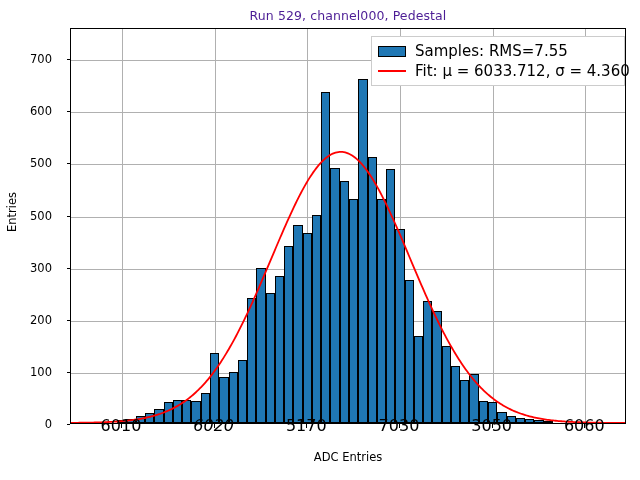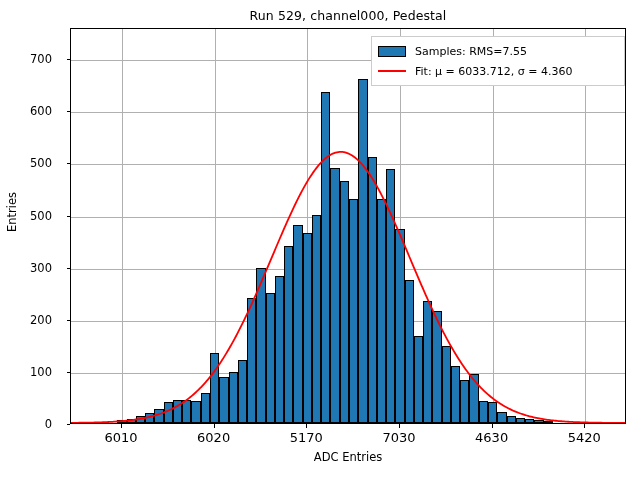--- a/index.html
+++ b/index.html
@@ -20,21 +20,21 @@
     background: #ffffff;
   }
   
   #chart-title {
     position: absolute;
     left: 70px;
     top: 8px;
     width: 556px;
     text-align: center;
     font-size: 12.5px;
-    color: #000000;
+    color: #4c1d95;
     letter-spacing: 0.1px;
   }
   
   #plot-area {
     position: absolute;
     left: 70px;
     top: 28px;
     width: 556px;
     height: 396px;
     border: 1.1px solid #000000;
@@ -82,22 +82,22 @@
   
   .tick-x {
     position: absolute;
     top: 424px;
     width: 1px;
     height: 3.5px;
     background: #000000;
   }
   .ticklabel-x {
     position: absolute;
-    top: 430px;
-    font-size: 13px;
+    top: 416px;
+    font-size: 16px;
     color: #000000;
     transform: translateX(-50%);
     white-space: nowrap;
   }
   .tick-y {
     position: absolute;
     left: 66.5px;
     height: 1px;
     width: 3.5px;
     background: #000000;
@@ -162,21 +162,21 @@
     flex: none;
     display: flex;
     align-items: center;
   }
   .legend-swatch-line {
     width: 28px;
     height: 1.8px;
     background: #ff0000;
   }
   .legend-text {
-    font-size: 11px;
+    font-size: 15px;
     color: #000000;
     white-space: nowrap;
   }
 </style>
 </head>
 <body>
 
 <div id="figure">
 
   <div id="chart-title">Run 529, channel000, Pedestal</div>
@@ -248,29 +248,29 @@
       </div>
     <svg id="fit-curve" viewBox="0 0 556 396" preserveAspectRatio="none">
       <path id="fit-path" fill="none" stroke="#ff0000" stroke-width="1.8" vector-effect="non-scaling-stroke" d="M0.00 395.86 L1.39 395.85 L2.78 395.83 L4.17 395.82 L5.56 395.81 L6.95 395.79 L8.34 395.77 L9.73 395.76 L11.12 395.74 L12.51 395.72 L13.90 395.70 L15.29 395.67 L16.68 395.65 L18.07 395.62 L19.46 395.59 L20.85 395.56 L22.24 395.53 L23.63 395.49 L25.02 395.46 L26.41 395.42 L27.80 395.38 L29.19 395.33 L30.58 395.28 L31.97 395.23 L33.36 395.18 L34.75 395.12 L36.14 395.06 L37.53 394.99 L38.92 394.93 L40.31 394.85 L41.70 394.77 L43.09 394.69 L44.48 394.60 L45.87 394.51 L47.26 394.41 L48.65 394.31 L50.04 394.20 L51.43 394.08 L52.82 393.95 L54.21 393.82 L55.60 393.68 L56.99 393.54 L58.38 393.38 L59.77 393.22 L61.16 393.05 L62.55 392.86 L63.94 392.67 L65.33 392.47 L66.72 392.26 L68.11 392.03 L69.50 391.79 L70.89 391.55 L72.28 391.28 L73.67 391.01 L75.06 390.72 L76.45 390.42 L77.84 390.10 L79.23 389.77 L80.62 389.42 L82.01 389.05 L83.40 388.66 L84.79 388.26 L86.18 387.84 L87.57 387.40 L88.96 386.94 L90.35 386.45 L91.74 385.95 L93.13 385.42 L94.52 384.87 L95.91 384.30 L97.30 383.70 L98.69 383.08 L100.08 382.43 L101.47 381.75 L102.86 381.05 L104.25 380.31 L105.64 379.55 L107.03 378.76 L108.42 377.93 L109.81 377.08 L111.20 376.19 L112.59 375.27 L113.98 374.31 L115.37 373.32 L116.76 372.29 L118.15 371.23 L119.54 370.13 L120.93 368.99 L122.32 367.81 L123.71 366.59 L125.10 365.33 L126.49 364.03 L127.88 362.69 L129.27 361.31 L130.66 359.88 L132.05 358.41 L133.44 356.89 L134.83 355.33 L136.22 353.73 L137.61 352.08 L139.00 350.38 L140.39 348.63 L141.78 346.84 L143.17 345.00 L144.56 343.11 L145.95 341.18 L147.34 339.20 L148.73 337.16 L150.12 335.08 L151.51 332.96 L152.90 330.78 L154.29 328.55 L155.68 326.28 L157.07 323.96 L158.46 321.59 L159.85 319.18 L161.24 316.71 L162.63 314.20 L164.02 311.65 L165.41 309.05 L166.80 306.40 L168.19 303.72 L169.58 300.98 L170.97 298.21 L172.36 295.40 L173.75 292.54 L175.14 289.65 L176.53 286.72 L177.92 283.76 L179.31 280.76 L180.70 277.72 L182.09 274.66 L183.48 271.56 L184.87 268.44 L186.26 265.29 L187.65 262.12 L189.04 258.92 L190.43 255.70 L191.82 252.47 L193.21 249.22 L194.60 245.95 L195.99 242.68 L197.38 239.39 L198.77 236.10 L200.16 232.80 L201.55 229.50 L202.94 226.21 L204.33 222.91 L205.72 219.63 L207.11 216.35 L208.50 213.08 L209.89 209.83 L211.28 206.60 L212.67 203.38 L214.06 200.19 L215.45 197.03 L216.84 193.90 L218.23 190.80 L219.62 187.73 L221.01 184.70 L222.40 181.72 L223.79 178.77 L225.18 175.88 L226.57 173.03 L227.96 170.24 L229.35 167.51 L230.74 164.83 L232.13 162.22 L233.52 159.67 L234.91 157.18 L236.30 154.77 L237.69 152.43 L239.08 150.16 L240.47 147.98 L241.86 145.87 L243.25 143.85 L244.64 141.91 L246.03 140.05 L247.42 138.29 L248.81 136.62 L250.20 135.04 L251.59 133.55 L252.98 132.16 L254.37 130.87 L255.76 129.68 L257.15 128.60 L258.54 127.61 L259.93 126.73 L261.32 125.95 L262.71 125.28 L264.10 124.71 L265.49 124.25 L266.88 123.90 L268.27 123.65 L269.66 123.52 L271.05 123.49 L272.44 123.57 L273.83 123.76 L275.22 124.06 L276.61 124.47 L278.00 124.98 L279.39 125.60 L280.78 126.33 L282.17 127.16 L283.56 128.10 L284.95 129.13 L286.34 130.27 L287.73 131.52 L289.12 132.85 L290.51 134.29 L291.90 135.82 L293.29 137.45 L294.68 139.17 L296.07 140.98 L297.46 142.88 L298.85 144.86 L300.24 146.93 L301.63 149.08 L303.02 151.30 L304.41 153.61 L305.80 155.98 L307.19 158.43 L308.58 160.95 L309.97 163.53 L311.36 166.18 L312.75 168.89 L314.14 171.65 L315.53 174.47 L316.92 177.34 L318.31 180.26 L319.70 183.22 L321.09 186.23 L322.48 189.28 L323.87 192.36 L325.26 195.48 L326.65 198.63 L328.04 201.81 L329.43 205.01 L330.82 208.23 L332.21 211.48 L333.60 214.74 L334.99 218.01 L336.38 221.29 L337.77 224.58 L339.16 227.88 L340.55 231.18 L341.94 234.47 L343.33 237.77 L344.72 241.06 L346.11 244.34 L347.50 247.61 L348.89 250.87 L350.28 254.11 L351.67 257.34 L353.06 260.54 L354.45 263.73 L355.84 266.89 L357.23 270.02 L358.62 273.13 L360.01 276.21 L361.40 279.26 L362.79 282.28 L364.18 285.26 L365.57 288.21 L366.96 291.12 L368.35 293.99 L369.74 296.83 L371.13 299.62 L372.52 302.37 L373.91 305.08 L375.30 307.75 L376.69 310.37 L378.08 312.95 L379.47 315.48 L380.86 317.97 L382.25 320.41 L383.64 322.80 L385.03 325.14 L386.42 327.44 L387.81 329.69 L389.20 331.89 L390.59 334.04 L391.98 336.14 L393.37 338.20 L394.76 340.21 L396.15 342.17 L397.54 344.08 L398.93 345.94 L400.32 347.75 L401.71 349.52 L403.10 351.24 L404.49 352.92 L405.88 354.55 L407.27 356.13 L408.66 357.67 L410.05 359.16 L411.44 360.61 L412.83 362.01 L414.22 363.38 L415.61 364.70 L417.00 365.97 L418.39 367.21 L419.78 368.41 L421.17 369.57 L422.56 370.69 L423.95 371.77 L425.34 372.82 L426.73 373.83 L428.12 374.80 L429.51 375.74 L430.90 376.64 L432.29 377.52 L433.68 378.36 L435.07 379.16 L436.46 379.94 L437.85 380.69 L439.24 381.41 L440.63 382.10 L442.02 382.76 L443.41 383.40 L444.80 384.01 L446.19 384.59 L447.58 385.16 L448.97 385.69 L450.36 386.21 L451.75 386.70 L453.14 387.17 L454.53 387.62 L455.92 388.06 L457.31 388.47 L458.70 388.86 L460.09 389.24 L461.48 389.60 L462.87 389.94 L464.26 390.26 L465.65 390.57 L467.04 390.87 L468.43 391.15 L469.82 391.42 L471.21 391.67 L472.60 391.92 L473.99 392.15 L475.38 392.37 L476.77 392.57 L478.16 392.77 L479.55 392.96 L480.94 393.13 L482.33 393.30 L483.72 393.46 L485.11 393.61 L486.50 393.75 L487.89 393.89 L489.28 394.02 L490.67 394.14 L492.06 394.25 L493.45 394.36 L494.84 394.46 L496.23 394.56 L497.62 394.65 L499.01 394.73 L500.40 394.81 L501.79 394.89 L503.18 394.96 L504.57 395.03 L505.96 395.09 L507.35 395.15 L508.74 395.21 L510.13 395.26 L511.52 395.31 L512.91 395.35 L514.30 395.40 L515.69 395.44 L517.08 395.48 L518.47 395.51 L519.86 395.55 L521.25 395.58 L522.64 395.61 L524.03 395.63 L525.42 395.66 L526.81 395.68 L528.20 395.71 L529.59 395.73 L530.98 395.75 L532.37 395.76 L533.76 395.78 L535.15 395.80 L536.54 395.81 L537.93 395.83 L539.32 395.84 L540.71 395.85 L542.10 395.86 L543.49 395.87 L544.88 395.88 L546.27 395.89 L547.66 395.90 L549.05 395.91 L550.44 395.91 L551.83 395.92 L553.22 395.93 L554.61 395.93 L556.00 395.94 "></path>
     </svg>
   </div>
 
   <div id="axis-ticks">
       <div class="tick-x" style="left: 120.967px;"></div>
       <div class="ticklabel-x" style="left: 120.967px;">6010</div>
       <div class="tick-x" style="left: 213.633px;"></div>
-      <div class="ticklabel-x" style="left: 213.633px;">6020</div>
+      <div class="ticklabel-x" style="left: 213.633px; font-style: italic;">6020</div>
       <div class="tick-x" style="left: 306.3px;"></div>
       <div class="ticklabel-x" style="left: 306.3px;">5170</div>
       <div class="tick-x" style="left: 398.967px;"></div>
       <div class="ticklabel-x" style="left: 398.967px;">7030</div>
       <div class="tick-x" style="left: 491.633px;"></div>
-      <div class="ticklabel-x" style="left: 491.633px;">4630</div>
+      <div class="ticklabel-x" style="left: 491.633px;">3050</div>
       <div class="tick-x" style="left: 584.3px;"></div>
-      <div class="ticklabel-x" style="left: 584.3px;">5420</div>
+      <div class="ticklabel-x" style="left: 584.3px;">6060</div>
       <div class="tick-y" style="top: 424px;"></div>
       <div class="ticklabel-y" style="top: 424px;">0</div>
       <div class="tick-y" style="top: 371.895px;"></div>
       <div class="ticklabel-y" style="top: 371.895px;">100</div>
       <div class="tick-y" style="top: 319.789px;"></div>
       <div class="ticklabel-y" style="top: 319.789px;">200</div>
       <div class="tick-y" style="top: 267.684px;"></div>
       <div class="ticklabel-y" style="top: 267.684px;">300</div>
       <div class="tick-y" style="top: 215.579px;"></div>
       <div class="ticklabel-y" style="top: 215.579px;">500</div>

